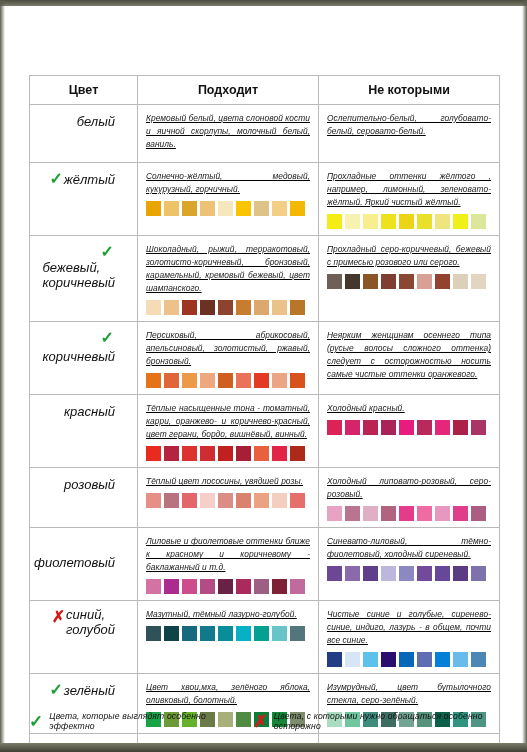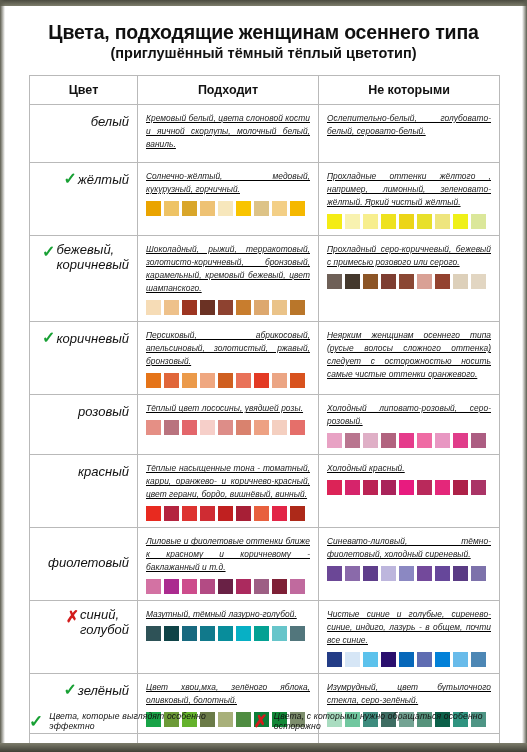--- a/index.html
+++ b/index.html
@@ -96,21 +96,21 @@
     text-align: center;
     vertical-align: middle;
     padding: 0;
   }
   col.c-color { width: 108px; }
   col.c-suit  { width: 181px; }
   col.c-nosuit{ width: 181px; }
 
   td.cell-color {
     text-align: right;
-    padding: 7px 8px 6px 4px;
+    padding: 7px 22px 6px 4px;
     position: relative;
   }
   .color-name {
     display: inline-block;
     font-style: italic;
     font-size: 13px;
     color: #111;
     line-height: 1.12;
     text-align: left;
     white-space: pre-line;
@@ -184,24 +184,20 @@
 </style>
 </head>
 <body>
 
 <div id="page">
   <div class="side-shade-l"></div>
   <div class="side-shade-r"></div>
 
   <div class="sheet">
 
-    <div class="title-wrap">
-      <div class="title">Цвета, подходящие женщинам осеннего типа</div>
-      <div class="subtitle">(приглушённый тёмный  тёплый цветотип)</div>
-    </div>
 
     <table class="grid">
       <colgroup>
         <col class="c-color">
         <col class="c-suit">
         <col class="c-nosuit">
       </colgroup>
       <thead>
         <tr>
           <th>Цвет</th>
@@ -296,20 +292,51 @@
                 <div class="sw" style="background: rgb(227, 58, 36);"></div>
                 <div class="sw" style="background: rgb(235, 165, 132);"></div>
                 <div class="sw" style="background: rgb(216, 82, 30);"></div>
               </div>
             </td>
             <td class="cell-text">
               <p class="desc">Неярким женщинам осеннего типа (русые волосы сложного оттенка)  следует с осторожностью носить самые чистые оттенки оранжевого.</p>
             </td>
           </tr>
           <tr>
+            <td class="cell-color"><span class="mark none">✓</span><span class="color-name">красный</span></td>
+            <td class="cell-text">
+              <p class="desc">Тёплые насыщенные тона - томатный, карри, оранжево- и коричнево-красный, цвет герани, бордо, вишнёвый, винный.</p>
+              <div class="swatches">
+                <div class="sw" style="background: rgb(232, 42, 31);"></div>
+                <div class="sw" style="background: rgb(180, 36, 63);"></div>
+                <div class="sw" style="background: rgb(221, 51, 48);"></div>
+                <div class="sw" style="background: rgb(207, 44, 51);"></div>
+                <div class="sw" style="background: rgb(192, 32, 32);"></div>
+                <div class="sw" style="background: rgb(167, 31, 54);"></div>
+                <div class="sw" style="background: rgb(232, 96, 62);"></div>
+                <div class="sw" style="background: rgb(226, 37, 70);"></div>
+                <div class="sw" style="background: rgb(173, 41, 25);"></div>
+              </div>
+            </td>
+            <td class="cell-text">
+              <p class="desc">Холодный красный.</p>
+              <div class="swatches">
+                <div class="sw" style="background: rgb(220, 35, 87);"></div>
+                <div class="sw" style="background: rgb(214, 36, 107);"></div>
+                <div class="sw" style="background: rgb(187, 35, 84);"></div>
+                <div class="sw" style="background: rgb(169, 35, 90);"></div>
+                <div class="sw" style="background: rgb(232, 27, 127);"></div>
+                <div class="sw" style="background: rgb(185, 41, 91);"></div>
+                <div class="sw" style="background: rgb(228, 39, 122);"></div>
+                <div class="sw" style="background: rgb(173, 33, 72);"></div>
+                <div class="sw" style="background: rgb(170, 52, 102);"></div>
+              </div>
+            </td>
+          </tr>
+          <tr>
             <td class="cell-color"><span class="mark none">✓</span><span class="color-name">розовый</span></td>
             <td class="cell-text">
               <p class="desc">Тёплый цвет лососины, увядшей розы.</p>
               <div class="swatches">
                 <div class="sw" style="background: rgb(229, 143, 133);"></div>
                 <div class="sw" style="background: rgb(185, 115, 126);"></div>
                 <div class="sw" style="background: rgb(227, 102, 107);"></div>
                 <div class="sw" style="background: rgb(246, 207, 201);"></div>
                 <div class="sw" style="background: rgb(221, 141, 136);"></div>
                 <div class="sw" style="background: rgb(217, 130, 110);"></div>
@@ -323,51 +350,20 @@
               <div class="swatches">
                 <div class="sw" style="background: rgb(232, 162, 196);"></div>
                 <div class="sw" style="background: rgb(185, 117, 143);"></div>
                 <div class="sw" style="background: rgb(223, 175, 198);"></div>
                 <div class="sw" style="background: rgb(177, 99, 127);"></div>
                 <div class="sw" style="background: rgb(229, 59, 139);"></div>
                 <div class="sw" style="background: rgb(239, 107, 164);"></div>
                 <div class="sw" style="background: rgb(232, 151, 194);"></div>
                 <div class="sw" style="background: rgb(224, 61, 138);"></div>
                 <div class="sw" style="background: rgb(172, 93, 130);"></div>
-              </div>
-            </td>
-          </tr>
-          <tr>
-            <td class="cell-color"><span class="mark none">✓</span><span class="color-name">красный</span></td>
-            <td class="cell-text">
-              <p class="desc">Тёплые насыщенные тона - томатный, карри, оранжево- и коричнево-красный, цвет герани, бордо, вишнёвый, винный.</p>
-              <div class="swatches">
-                <div class="sw" style="background: rgb(232, 42, 31);"></div>
-                <div class="sw" style="background: rgb(180, 36, 63);"></div>
-                <div class="sw" style="background: rgb(221, 51, 48);"></div>
-                <div class="sw" style="background: rgb(207, 44, 51);"></div>
-                <div class="sw" style="background: rgb(192, 32, 32);"></div>
-                <div class="sw" style="background: rgb(167, 31, 54);"></div>
-                <div class="sw" style="background: rgb(232, 96, 62);"></div>
-                <div class="sw" style="background: rgb(226, 37, 70);"></div>
-                <div class="sw" style="background: rgb(173, 41, 25);"></div>
-              </div>
-            </td>
-            <td class="cell-text">
-              <p class="desc">Холодный красный.</p>
-              <div class="swatches">
-                <div class="sw" style="background: rgb(220, 35, 87);"></div>
-                <div class="sw" style="background: rgb(214, 36, 107);"></div>
-                <div class="sw" style="background: rgb(187, 35, 84);"></div>
-                <div class="sw" style="background: rgb(169, 35, 90);"></div>
-                <div class="sw" style="background: rgb(232, 27, 127);"></div>
-                <div class="sw" style="background: rgb(185, 41, 91);"></div>
-                <div class="sw" style="background: rgb(228, 39, 122);"></div>
-                <div class="sw" style="background: rgb(173, 33, 72);"></div>
-                <div class="sw" style="background: rgb(170, 52, 102);"></div>
               </div>
             </td>
           </tr>
           <tr>
             <td class="cell-color"><span class="mark none">✓</span><span class="color-name">фиолетовый</span></td>
             <td class="cell-text">
               <p class="desc">Лиловые и фиолетовые оттенки ближе к красному и коричневому  -  баклажанный и т.д.</p>
               <div class="swatches">
                 <div class="sw" style="background: rgb(211, 114, 163);"></div>
                 <div class="sw" style="background: rgb(171, 43, 143);"></div>

